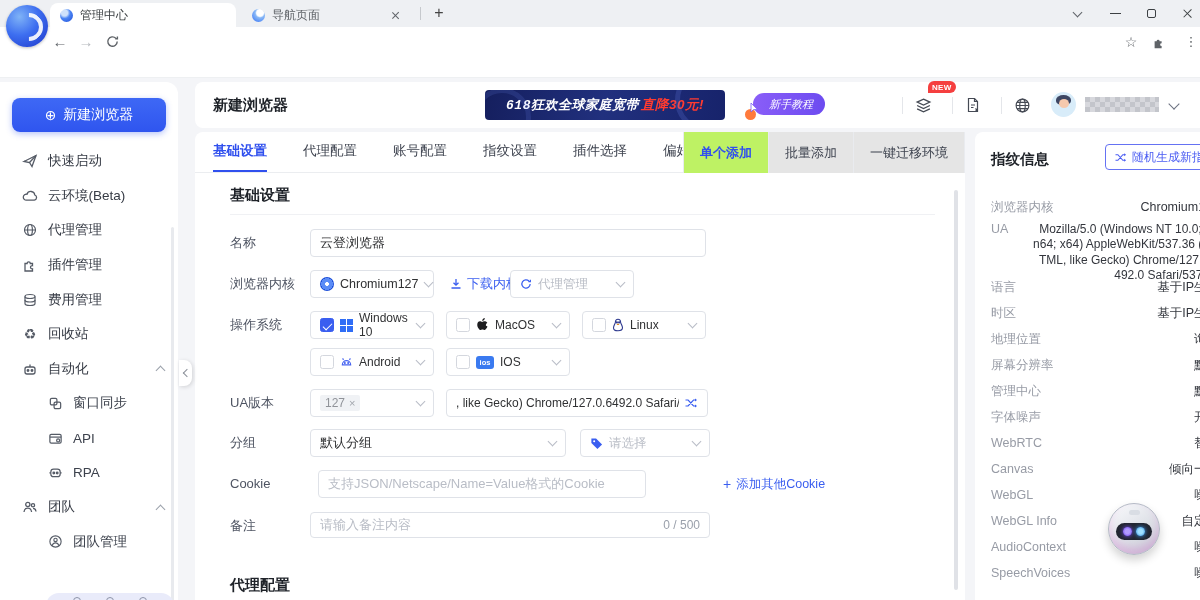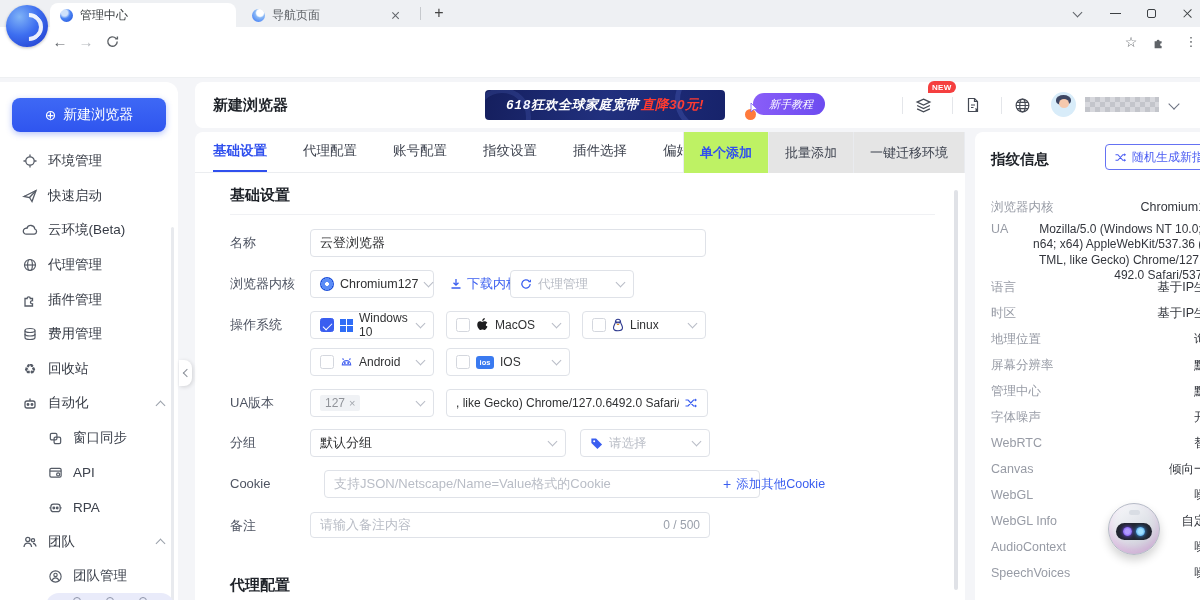--- a/index.html
+++ b/index.html
@@ -190,27 +190,20 @@
   <div class="whiteband"></div>
 
   <div class="sidebar">
     <div class="btn-new">
       <span>⊕</span>
       <span>新建浏览器</span>
     </div>
     <div class="nav">
       <div class="nav-item">
         <svg width="16" height="16" viewBox="0 0 16 16" fill="none" stroke="#555b66" stroke-width="1.3">
-            <circle cx="8" cy="8" r="4.2"></circle>
-            <path d="M8 1.5v2.2M8 12.3v2.2M1.5 8h2.2M12.3 8h2.2"></path>
-          </svg>
-        <span>环境管理</span>
-      </div>
-      <div class="nav-item">
-        <svg width="16" height="16" viewBox="0 0 16 16" fill="none" stroke="#555b66" stroke-width="1.3">
             <path d="M2 8.5 14 2.5 10 13.5 7.5 9.5z"></path>
             <path d="M7.5 9.5 14 2.5"></path>
           </svg>
         <span>快速启动</span>
       </div>
       <div class="nav-item">
         <svg width="16" height="16" viewBox="0 0 16 16" fill="none" stroke="#555b66" stroke-width="1.3">
             <path d="M4.6 12.2a3 3 0 1 1 .4-5.9A4 4 0 0 1 12.8 7a2.7 2.7 0 0 1-.5 5.2z"></path>
           </svg>
         <span>云环境(Beta)</span>
@@ -480,21 +473,21 @@
             <path d="M1.5 1.5h5L13 8l-5 5L1.5 6.5z"></path>
             <circle cx="4.5" cy="4.5" r="1.1" fill="#fff"></circle>
           </svg>
         <span class="placeholder" style="font-size:12.5px;">请选择</span>
         <span class="caret2"></span>
       </div>
     </div>
 
     <div class="frow" style="top:338px;">
       <span class="flabel">Cookie</span>
-      <div class="ctrl" style="left:129px; width:436px;">
+      <div class="ctrl" style="left:123px; width:328px;">
         <span class="placeholder">支持JSON/Netscape/Name=Value格式的Cookie</span>
       </div>
       <div class="blue-link" style="left:528px; font-size:12.5px;">
         <span style="font-size:14px;">+</span>
         <span>添加其他Cookie</span>
       </div>
     </div>
 
     <div class="frow" style="top:380px;">
       <span class="flabel">备注</span>

